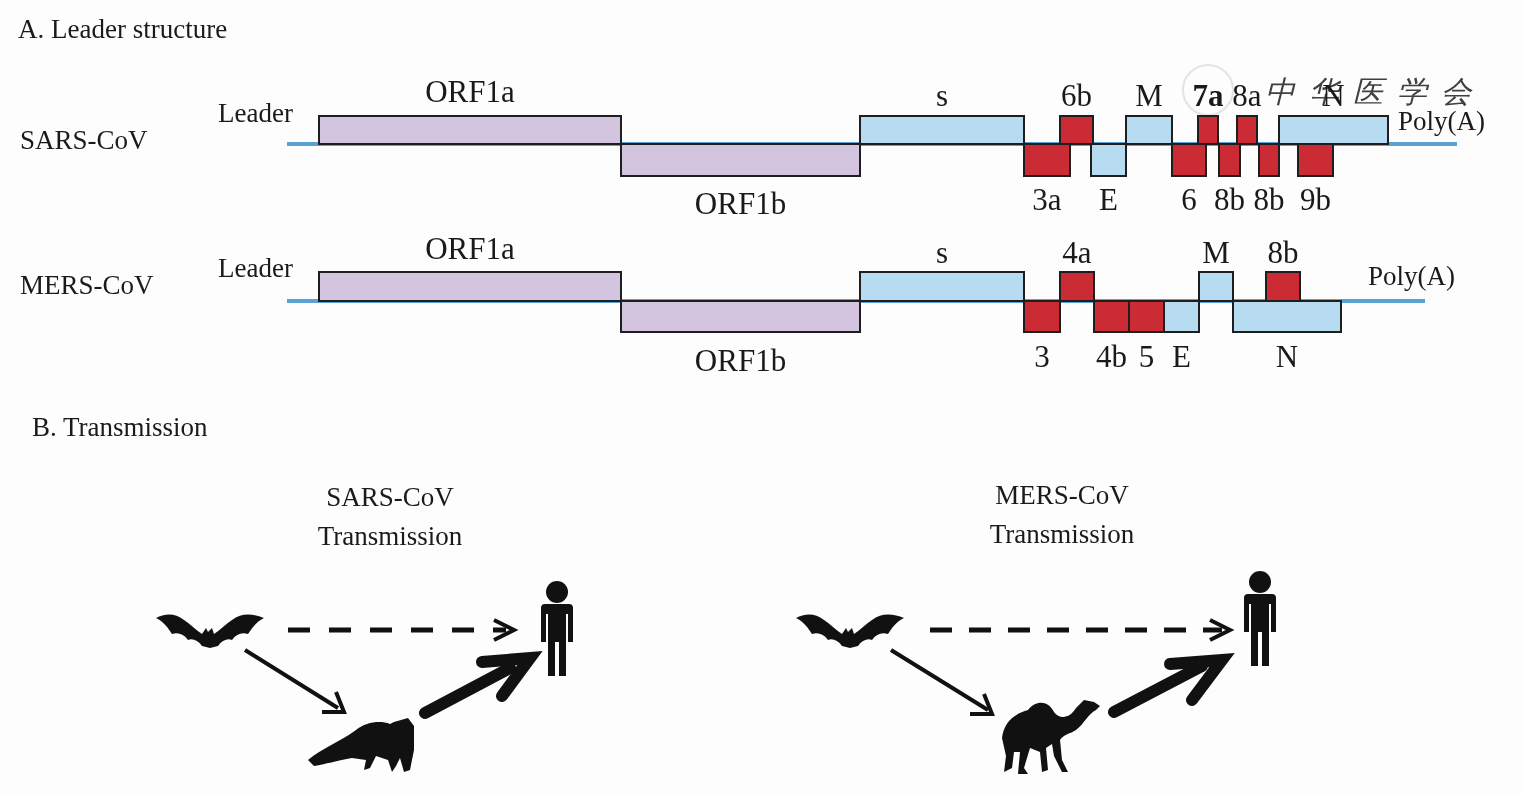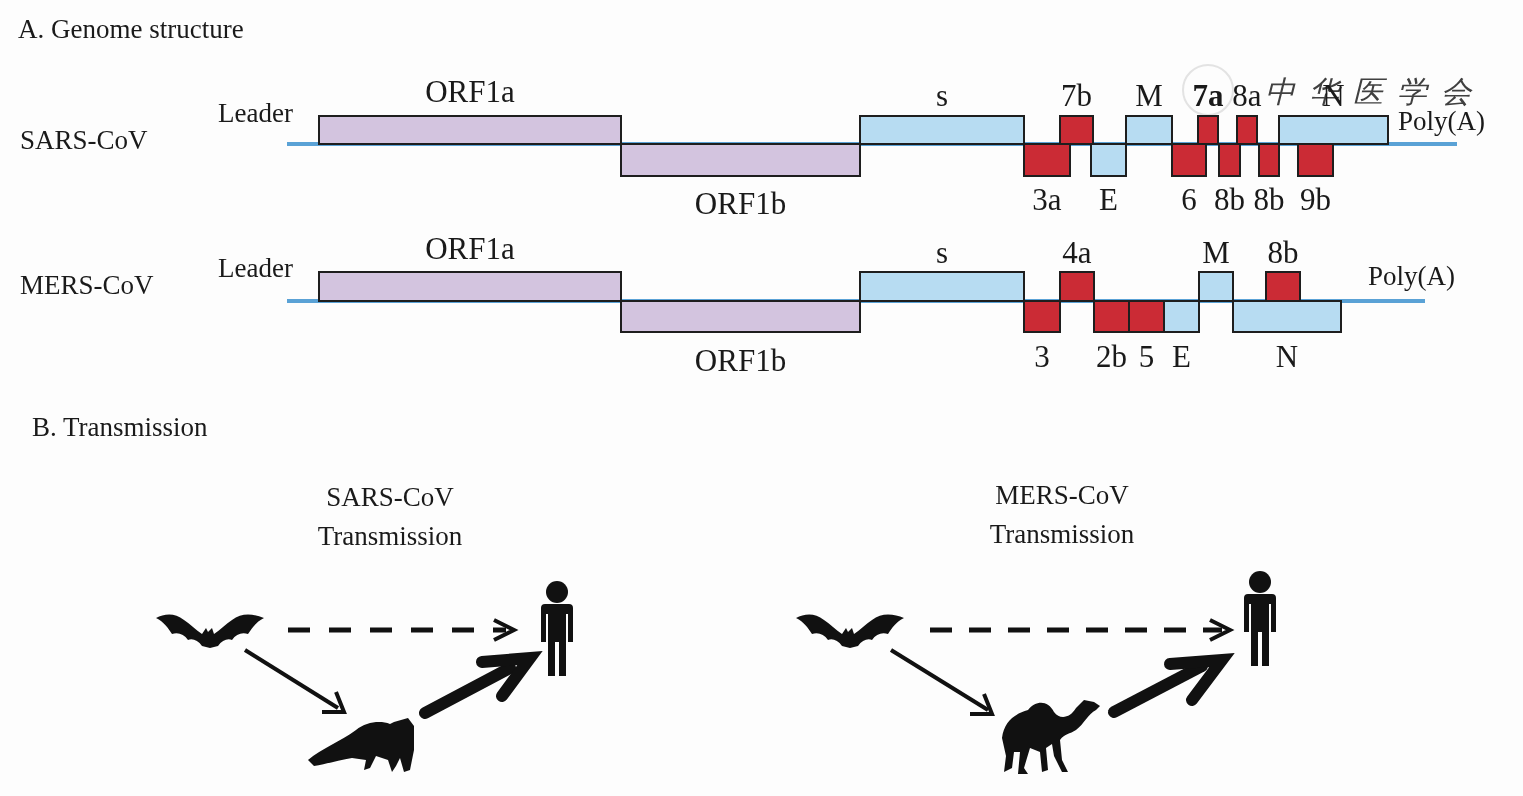--- a/index.html
+++ b/index.html
@@ -10,21 +10,21 @@
   .row-label { font-size: 27px; }
   .gene-label { font-size: 31px; transform: translateX(-50%); }
   .trans-title { font-size: 27px; text-align: center; transform: translateX(-50%); line-height: 39px; }
   .watermark { font-size: 30px; color: #404040; letter-spacing: 14px; font-style: italic; }
   .seal { width: 48px; height: 48px; border: 2px solid #e3e3e3; border-radius: 50%; }
   svg#genome, svg#trans { position: absolute; left: 0; top: 0; }
 </style>
 </head>
 <body>
 
-<div class="abs section-title" style="left:18px; top:14px;">A. Genome structure</div>
+<div class="abs section-title" style="left:18px; top:14px;">A. Leader structure</div>
 
 <div class="abs seal" style="left:1182px; top:64px;"></div>
 <div class="abs watermark" style="left:1265px; top:72px;">中华医学会</div>
 
 <div class="abs row-label" style="left:20px; top:125px;">SARS-CoV</div>
 <div class="abs row-label" style="left:218px; top:98px;">Leader</div>
 <div class="abs row-label" style="left:1398px; top:106px;">Poly(A)</div>
 
 <div class="abs row-label" style="left:20px; top:270px;">MERS-CoV</div>
 <div class="abs row-label" style="left:218px; top:253px;">Leader</div>
@@ -57,36 +57,36 @@
     <rect x="1164" y="301" width="35" height="31" fill="#b7dcf2" stroke="#1e1e1e" stroke-width="2"></rect>
     <rect x="1199" y="272" width="34" height="29" fill="#b7dcf2" stroke="#1e1e1e" stroke-width="2"></rect>
     <rect x="1233" y="301" width="108" height="31" fill="#b7dcf2" stroke="#1e1e1e" stroke-width="2"></rect>
     <rect x="1266" y="272" width="34" height="29" fill="#cb2b35" stroke="#1e1e1e" stroke-width="2"></rect>
   </svg>
 <div id="gene-labels">
     <div class="abs gene-label" style="left: 470px; top: 74px;">ORF1a</div>
     <div class="abs gene-label" style="left: 740.5px; top: 186px;">ORF1b</div>
     <div class="abs gene-label" style="left: 942px; top: 78px;">s</div>
     <div class="abs gene-label" style="left: 1047px; top: 182px;">3a</div>
-    <div class="abs gene-label" style="left: 1076.5px; top: 78px;">7b</div>
+    <div class="abs gene-label" style="left: 1076.5px; top: 78px;">6b</div>
     <div class="abs gene-label" style="left: 1108.5px; top: 182px;">E</div>
     <div class="abs gene-label" style="left: 1149px; top: 78px;">M</div>
     <div class="abs gene-label" style="left: 1189px; top: 182px;">6</div>
     <div class="abs gene-label" style="left: 1208px; top: 78px; font-weight: bold;">7a</div>
     <div class="abs gene-label" style="left: 1229.5px; top: 182px;">8b</div>
     <div class="abs gene-label" style="left: 1247px; top: 78px; font-family: Liberation Serif, serif;">8a</div>
     <div class="abs gene-label" style="left: 1269px; top: 182px;">8b</div>
     <div class="abs gene-label" style="left: 1333.5px; top: 78px;">N</div>
     <div class="abs gene-label" style="left: 1315.5px; top: 182px; text-align: center;">9b</div>
     <div class="abs gene-label" style="left: 470px; top: 231px;">ORF1a</div>
     <div class="abs gene-label" style="left: 740.5px; top: 343px;">ORF1b</div>
     <div class="abs gene-label" style="left: 942px; top: 235px;">s</div>
     <div class="abs gene-label" style="left: 1042px; top: 339px;">3</div>
     <div class="abs gene-label" style="left: 1077px; top: 235px;">4a</div>
-    <div class="abs gene-label" style="left: 1111.5px; top: 339px;">2b</div>
+    <div class="abs gene-label" style="left: 1111.5px; top: 339px;">4b</div>
     <div class="abs gene-label" style="left: 1146.5px; top: 339px;">5</div>
     <div class="abs gene-label" style="left: 1181.5px; top: 339px;">E</div>
     <div class="abs gene-label" style="left: 1216px; top: 235px;">M</div>
     <div class="abs gene-label" style="left: 1287px; top: 339px;">N</div>
     <div class="abs gene-label" style="left: 1283px; top: 235px;">8b</div>
   </div>
 
 <div class="abs section-title" style="left:32px; top:412px;">B. Transmission</div>
 
 <div class="abs trans-title" style="left:390px; top:478px;">

